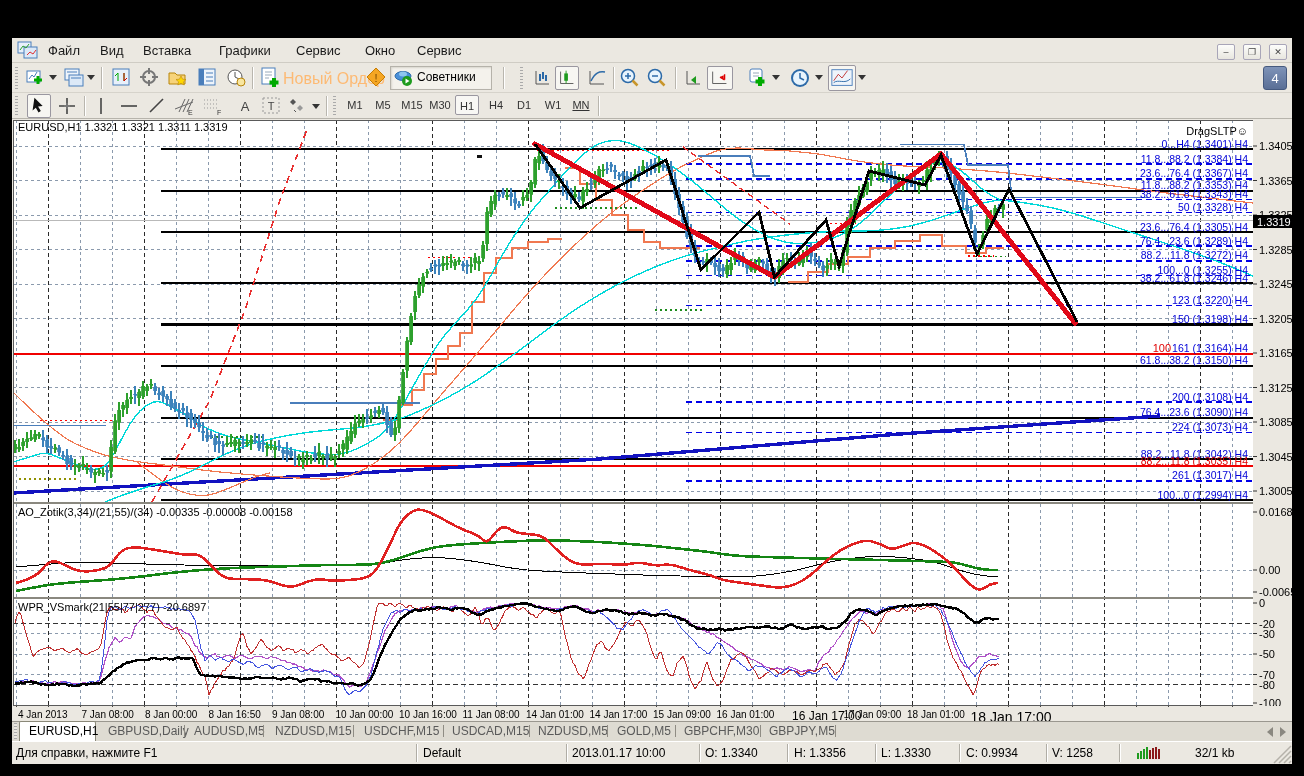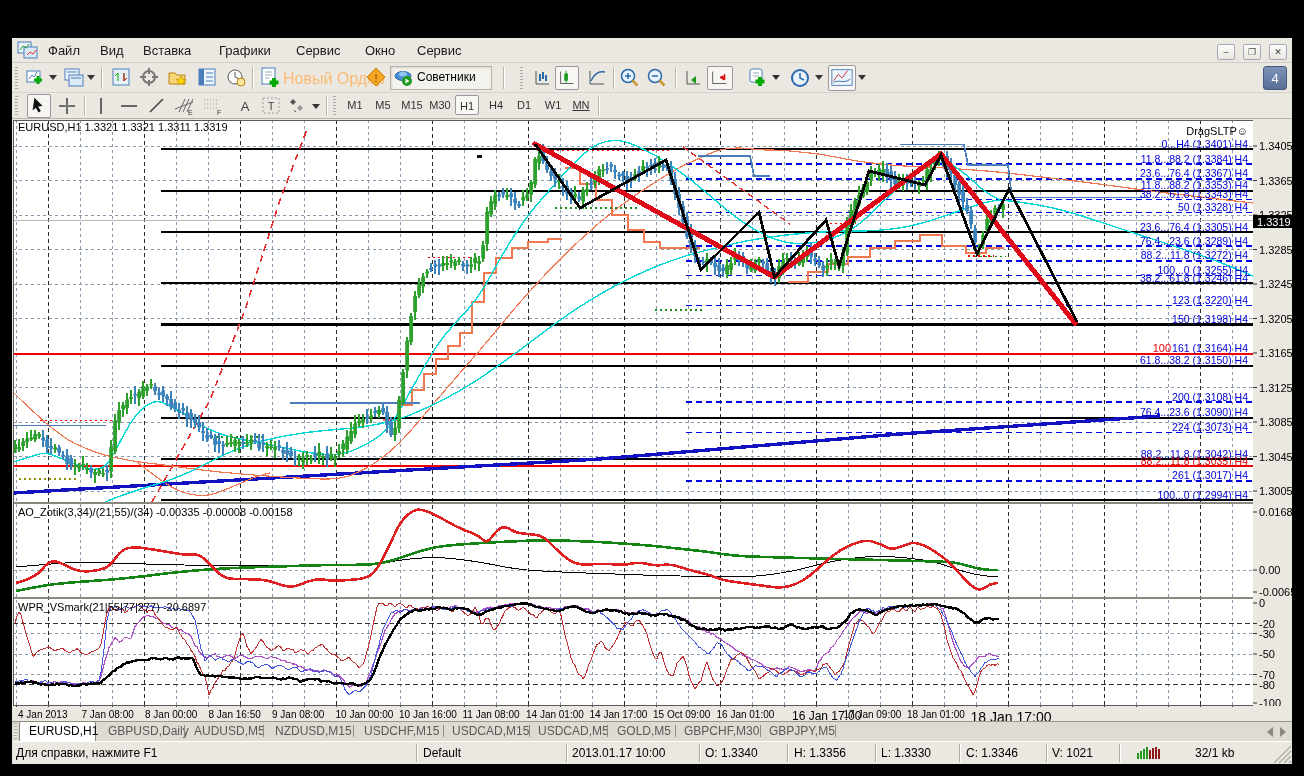--- a/index.html
+++ b/index.html
@@ -309,36 +309,36 @@
 <div class="abs" style="left:18.0px;top:709px;font-size:10px;color:#000">4 Jan 2013</div>
 <div class="abs" style="left:81.5px;top:709px;font-size:10px;color:#000">7 Jan 08:00</div>
 <div class="abs" style="left:145.0px;top:709px;font-size:10px;color:#000">8 Jan 00:00</div>
 <div class="abs" style="left:208.5px;top:709px;font-size:10px;color:#000">8 Jan 16:50</div>
 <div class="abs" style="left:272.0px;top:709px;font-size:10px;color:#000">9 Jan 08:00</div>
 <div class="abs" style="left:335.5px;top:709px;font-size:10px;color:#000">10 Jan 00:00</div>
 <div class="abs" style="left:399.0px;top:709px;font-size:10px;color:#000">10 Jan 16:00</div>
 <div class="abs" style="left:462.5px;top:709px;font-size:10px;color:#000">11 Jan 08:00</div>
 <div class="abs" style="left:526.0px;top:709px;font-size:10px;color:#000">14 Jan 01:00</div>
 <div class="abs" style="left:589.5px;top:709px;font-size:10px;color:#000">14 Jan 17:00</div>
-<div class="abs" style="left:653.0px;top:709px;font-size:10px;color:#000">15 Oct 09:00</div>
+<div class="abs" style="left:653.0px;top:709px;font-size:10px;color:#000">15 Jan 09:00</div>
 <div class="abs" style="left:716.5px;top:709px;font-size:10px;color:#000">16 Jan 01:00</div>
 <div class="abs" style="left:792px;top:709px;font-size:12px;color:#000">16 Jan 17:00</div>
 <div class="abs" style="left:843.5px;top:709px;font-size:10px;color:#000">17 Jan 09:00</div>
 <div class="abs" style="left:907.0px;top:709px;font-size:10px;color:#000">18 Jan 01:00</div>
 <div class="abs" style="left:970.5px;top:709px;font-size:14px;color:#000">18 Jan 17:00</div>
 <div class="abs" style="left:12px;top:721px;width:1280px;height:20px;background:#dedbd2;border-top:1px solid #9a978f"></div>
 <div class="abs grip" style="left:14px;top:723px;height:16px"></div>
 <div class="abs" style="left:19px;top:721px;width:77px;height:20px;background:#fff;border:1px solid #8a8878;border-bottom:none;border-radius:2px 2px 0 0"></div>
 <div class="abs" style="left:29px;top:724px;font-size:12px;color:#000">EURUSD,H1</div>
 <div class="tab" style="left:108px">GBPUSD,Daily</div>
 <div class="tab" style="left:194px">AUDUSD,M5</div>
 <div class="tab" style="left:275px">NZDUSD,M15</div>
 <div class="tab" style="left:364px">USDCHF,M15</div>
 <div class="tab" style="left:452px">USDCAD,M15</div>
-<div class="tab" style="left:538px">USDCAD,M5</div>
+<div class="tab" style="left:538px">NZDUSD,M5</div>
 <div class="tab" style="left:617px">GOLD,M5</div>
 <div class="tab" style="left:684px">GBPCHF,M30</div>
 <div class="tab" style="left:769px">GBPJPY,M5</div>
 <div class="abs" style="left:184px;top:725px;width:1px;height:12px;background:#8f8c84"></div>
 <div class="abs" style="left:263px;top:725px;width:1px;height:12px;background:#8f8c84"></div>
 <div class="abs" style="left:353px;top:725px;width:1px;height:12px;background:#8f8c84"></div>
 <div class="abs" style="left:443px;top:725px;width:1px;height:12px;background:#8f8c84"></div>
 <div class="abs" style="left:529px;top:725px;width:1px;height:12px;background:#8f8c84"></div>
 <div class="abs" style="left:607px;top:725px;width:1px;height:12px;background:#8f8c84"></div>
 <div class="abs" style="left:675px;top:725px;width:1px;height:12px;background:#8f8c84"></div>
@@ -346,22 +346,22 @@
 <div class="abs" style="left:835px;top:725px;width:1px;height:12px;background:#8f8c84"></div>
 <div class="abs" style="left:1262px;top:727px;width:0;height:0;border:5px solid transparent;border-right:6px solid #8a8880"></div>
 <div class="abs" style="left:1280px;top:727px;width:0;height:0;border:5px solid transparent;border-left:6px solid #8a8880"></div>
 <div class="abs" style="left:12px;top:741px;width:1280px;height:23px;background:#ebe8e1;border-top:1px solid #fff"></div>
 <div class="st" style="left:16px;top:746px">Для справки, нажмите F1</div>
 <div class="st" style="left:423px;top:746px">Default</div>
 <div class="st" style="left:572px;top:746px">2013.01.17 10:00</div>
 <div class="st" style="left:705px;top:746px">O: 1.3340</div>
 <div class="st" style="left:794px;top:746px">H: 1.3356</div>
 <div class="st" style="left:881px;top:746px">L: 1.3330</div>
-<div class="st" style="left:966px;top:746px">C: 1.3346</div>
-<div class="st" style="left:1052px;top:746px">V: 1021</div>
+<div class="st" style="left:966px;top:746px">C: 0.9934</div>
+<div class="st" style="left:1052px;top:746px">V: 1258</div>
 <div class="st" style="left:1195px;top:746px">32/1 kb</div>
 <div class="abs" style="left:416px;top:744px;width:1px;height:18px;background:#b0ada5;box-shadow:1px 0 0 #fff"></div>
 <div class="abs" style="left:566px;top:744px;width:1px;height:18px;background:#b0ada5;box-shadow:1px 0 0 #fff"></div>
 <div class="abs" style="left:699px;top:744px;width:1px;height:18px;background:#b0ada5;box-shadow:1px 0 0 #fff"></div>
 <div class="abs" style="left:787px;top:744px;width:1px;height:18px;background:#b0ada5;box-shadow:1px 0 0 #fff"></div>
 <div class="abs" style="left:875px;top:744px;width:1px;height:18px;background:#b0ada5;box-shadow:1px 0 0 #fff"></div>
 <div class="abs" style="left:959px;top:744px;width:1px;height:18px;background:#b0ada5;box-shadow:1px 0 0 #fff"></div>
 <div class="abs" style="left:1046px;top:744px;width:1px;height:18px;background:#b0ada5;box-shadow:1px 0 0 #fff"></div>
 <div class="abs" style="left:1119px;top:744px;width:1px;height:18px;background:#b0ada5;box-shadow:1px 0 0 #fff"></div>
 <svg class="abs" style="left:1137px;top:746px" width="24" height="13">

